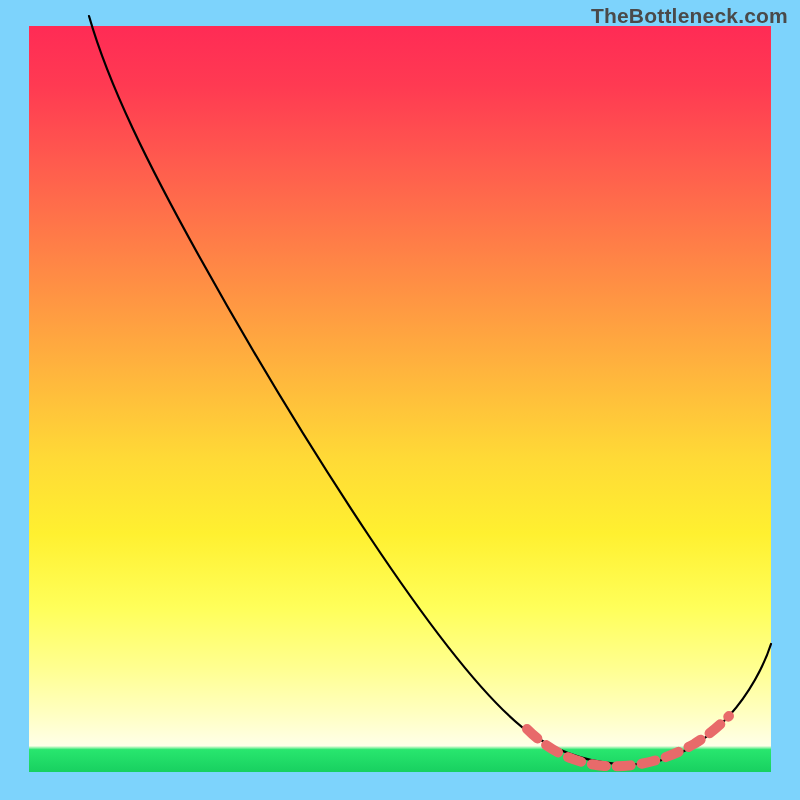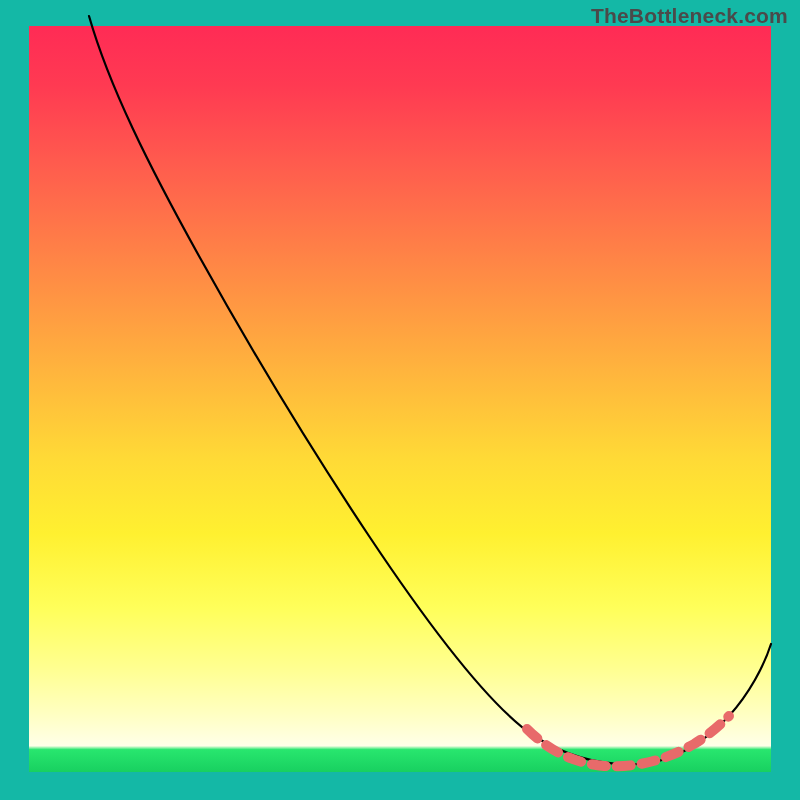--- a/index.html
+++ b/index.html
@@ -1,21 +1,21 @@
 <!DOCTYPE html>
 <html><head>
 <meta charset="utf-8">
 <style>
   * { margin: 0; padding: 0; box-sizing: border-box; }
   html, body { width: 800px; height: 800px; background: #000; overflow: hidden; }
   .frame {
     position: absolute;
     left: 0; top: 0;
     width: 800px; height: 800px;
-    background: #14b8a6;
+    background: #7dd3fc;
   }
   .plot {
     position: absolute;
     left: 29px;
     top: 26px;
     width: 742px;
     height: 746px;
     background: linear-gradient(to bottom,
       #ff2b55 0%,
       #ff3a52 8%,

